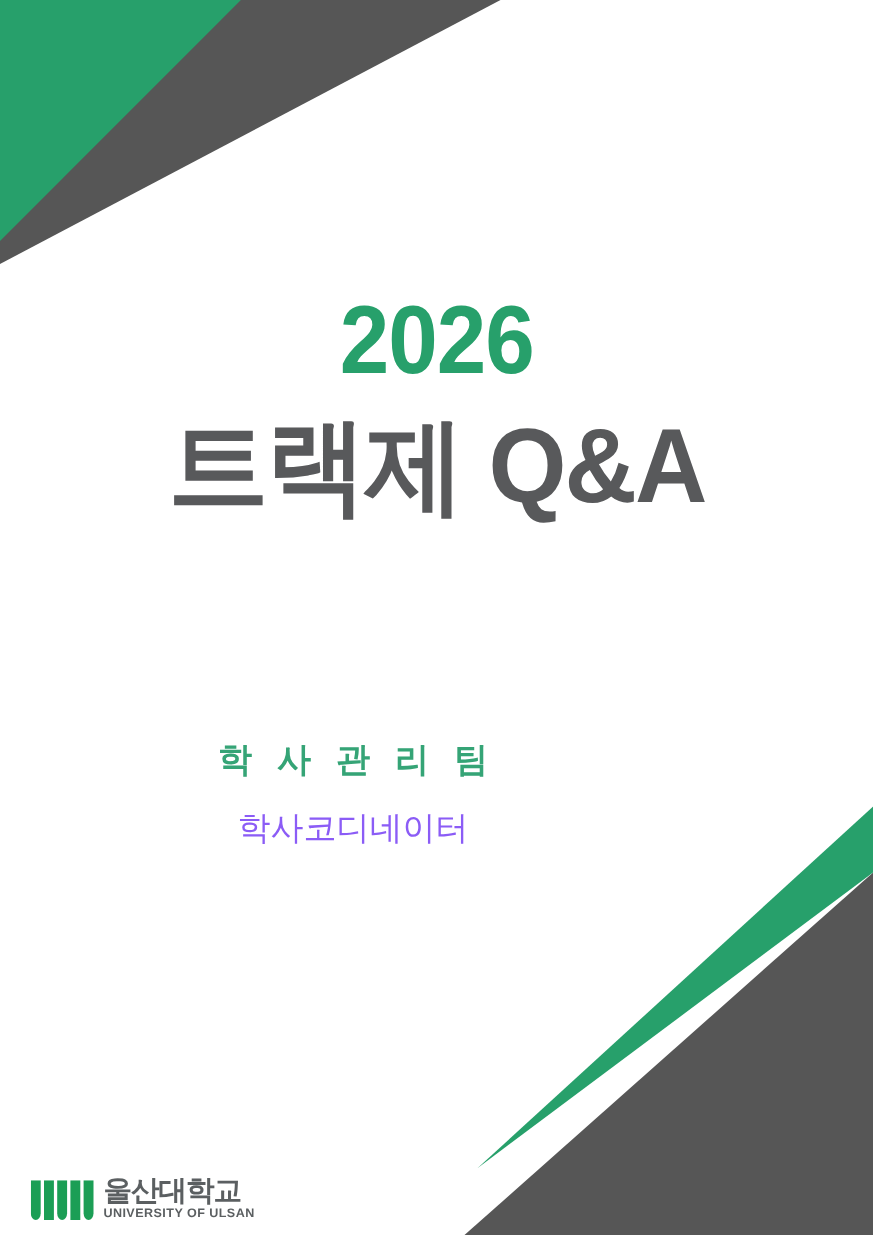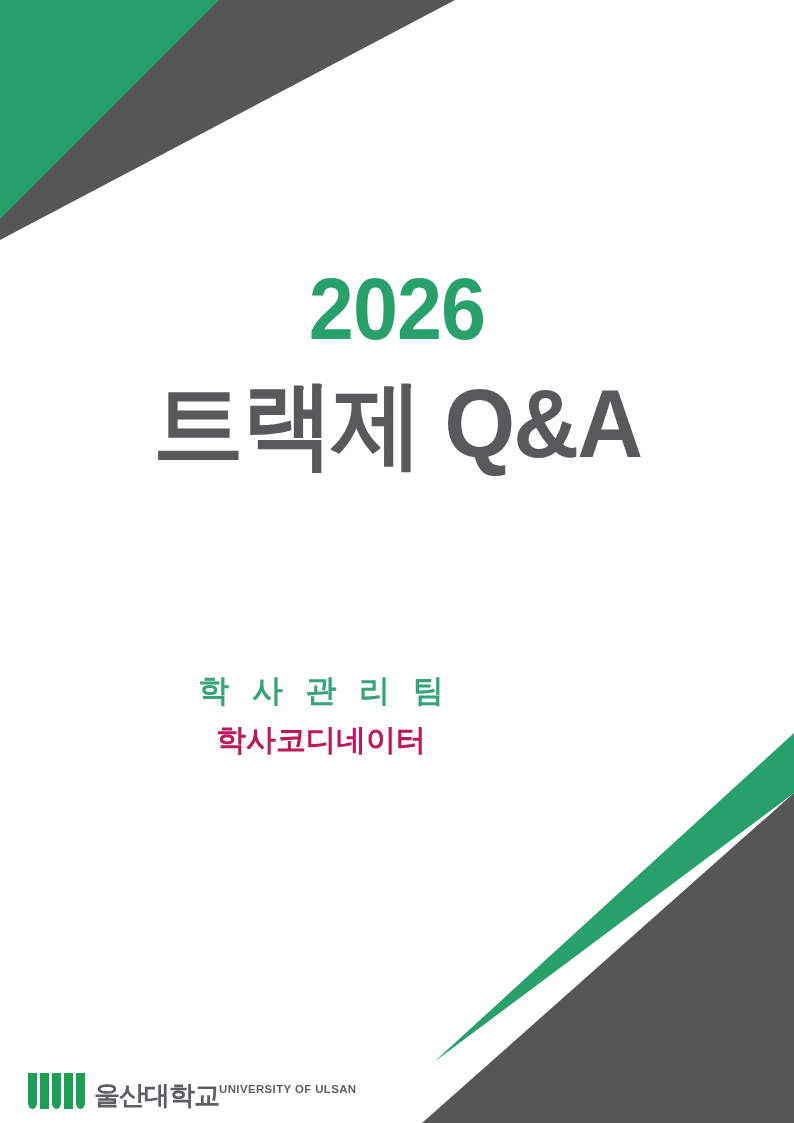--- a/index.html
+++ b/index.html
@@ -74,40 +74,41 @@
     font-size: 31px;
     line-height: 1.25;
     font-weight: 700;
     letter-spacing: 7px;
     text-indent: 7px;
     color: #35a476;
   }
 
   .role-name {
     display: block;
-    margin-top: 10px;
+    margin-top: 24px;
     font-size: 30px;
     line-height: 1.25;
-    font-weight: 700;
+    font-weight: 400;
     letter-spacing: 0px;
-    color: #be185d;
+    color: #8b5cf6;
   }
 
   
   .logo {
     position: absolute;
     left: 28px;
     bottom: 14px;
     display: flex;
     align-items: flex-end;
     gap: 8px;
   }
   .logo-mark { display: block; }
   .logo-words {
     display: flex;
+    flex-direction: column;
     align-items: flex-start;
     line-height: 1;
   }
   .logo-ko {
     font-size: 26px;
     font-weight: 700;
     letter-spacing: -1px;
     color: #5b5f61;
     display: block;
     height: 27px;

